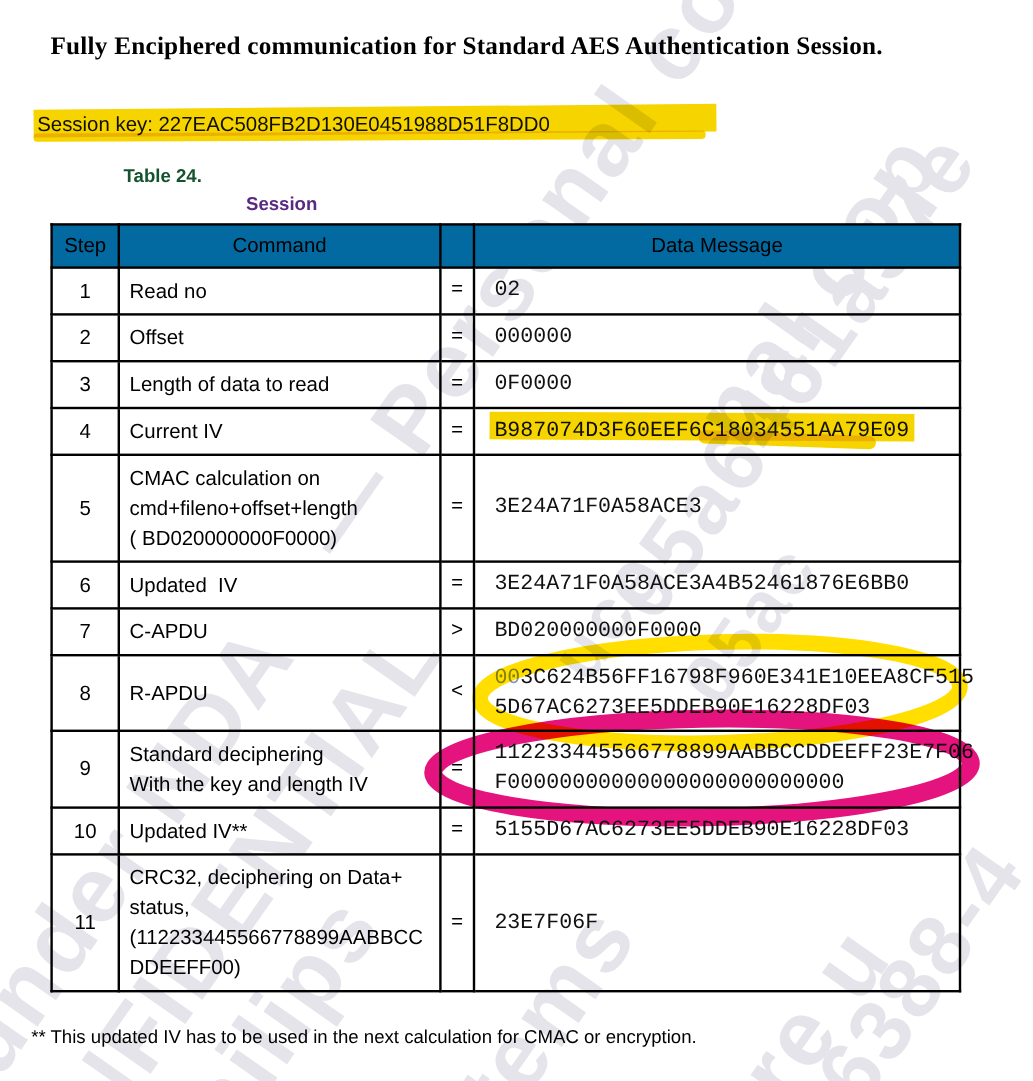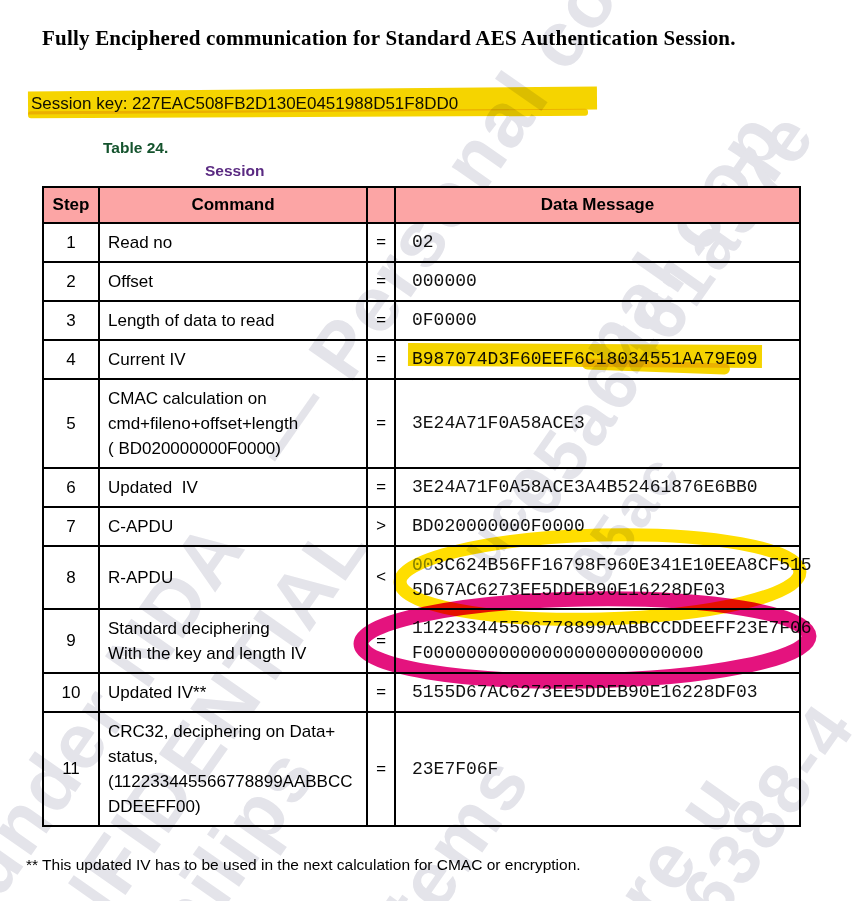--- a/index.html
+++ b/index.html
@@ -35,21 +35,21 @@
   .cap-text  { width:570px; font-weight:bold; font-size:15.5px; color:#5a2a82; line-height:21px; }
 
   table.readtab {
     position:absolute; left:42px; top:186px; width:757px;
     border-collapse:collapse; table-layout:fixed;
   }
   table.readtab th, table.readtab td {
     border:2px solid #000; vertical-align:middle;
   }
   table.readtab th {
-    background:#fca5a5; font-size:17px; font-weight:bold; height:36px; text-align:center;
+    background:#0369a1; font-size:17px; font-weight:normal; height:36px; text-align:center;
   }
   col.c-step { width:56px; }
   col.c-cmd  { width:268px; }
   col.c-op   { width:28px; }
   col.c-data { width:405px; }
 
   td.step { text-align:center; font-size:17px; }
   td.cmd  { padding:6px 8px; font-size:17px; }
   td.cmd .ln { line-height:25px; white-space:pre; }
   td.op   { text-align:center; font-family:"Liberation Mono", monospace; font-size:17px; }

